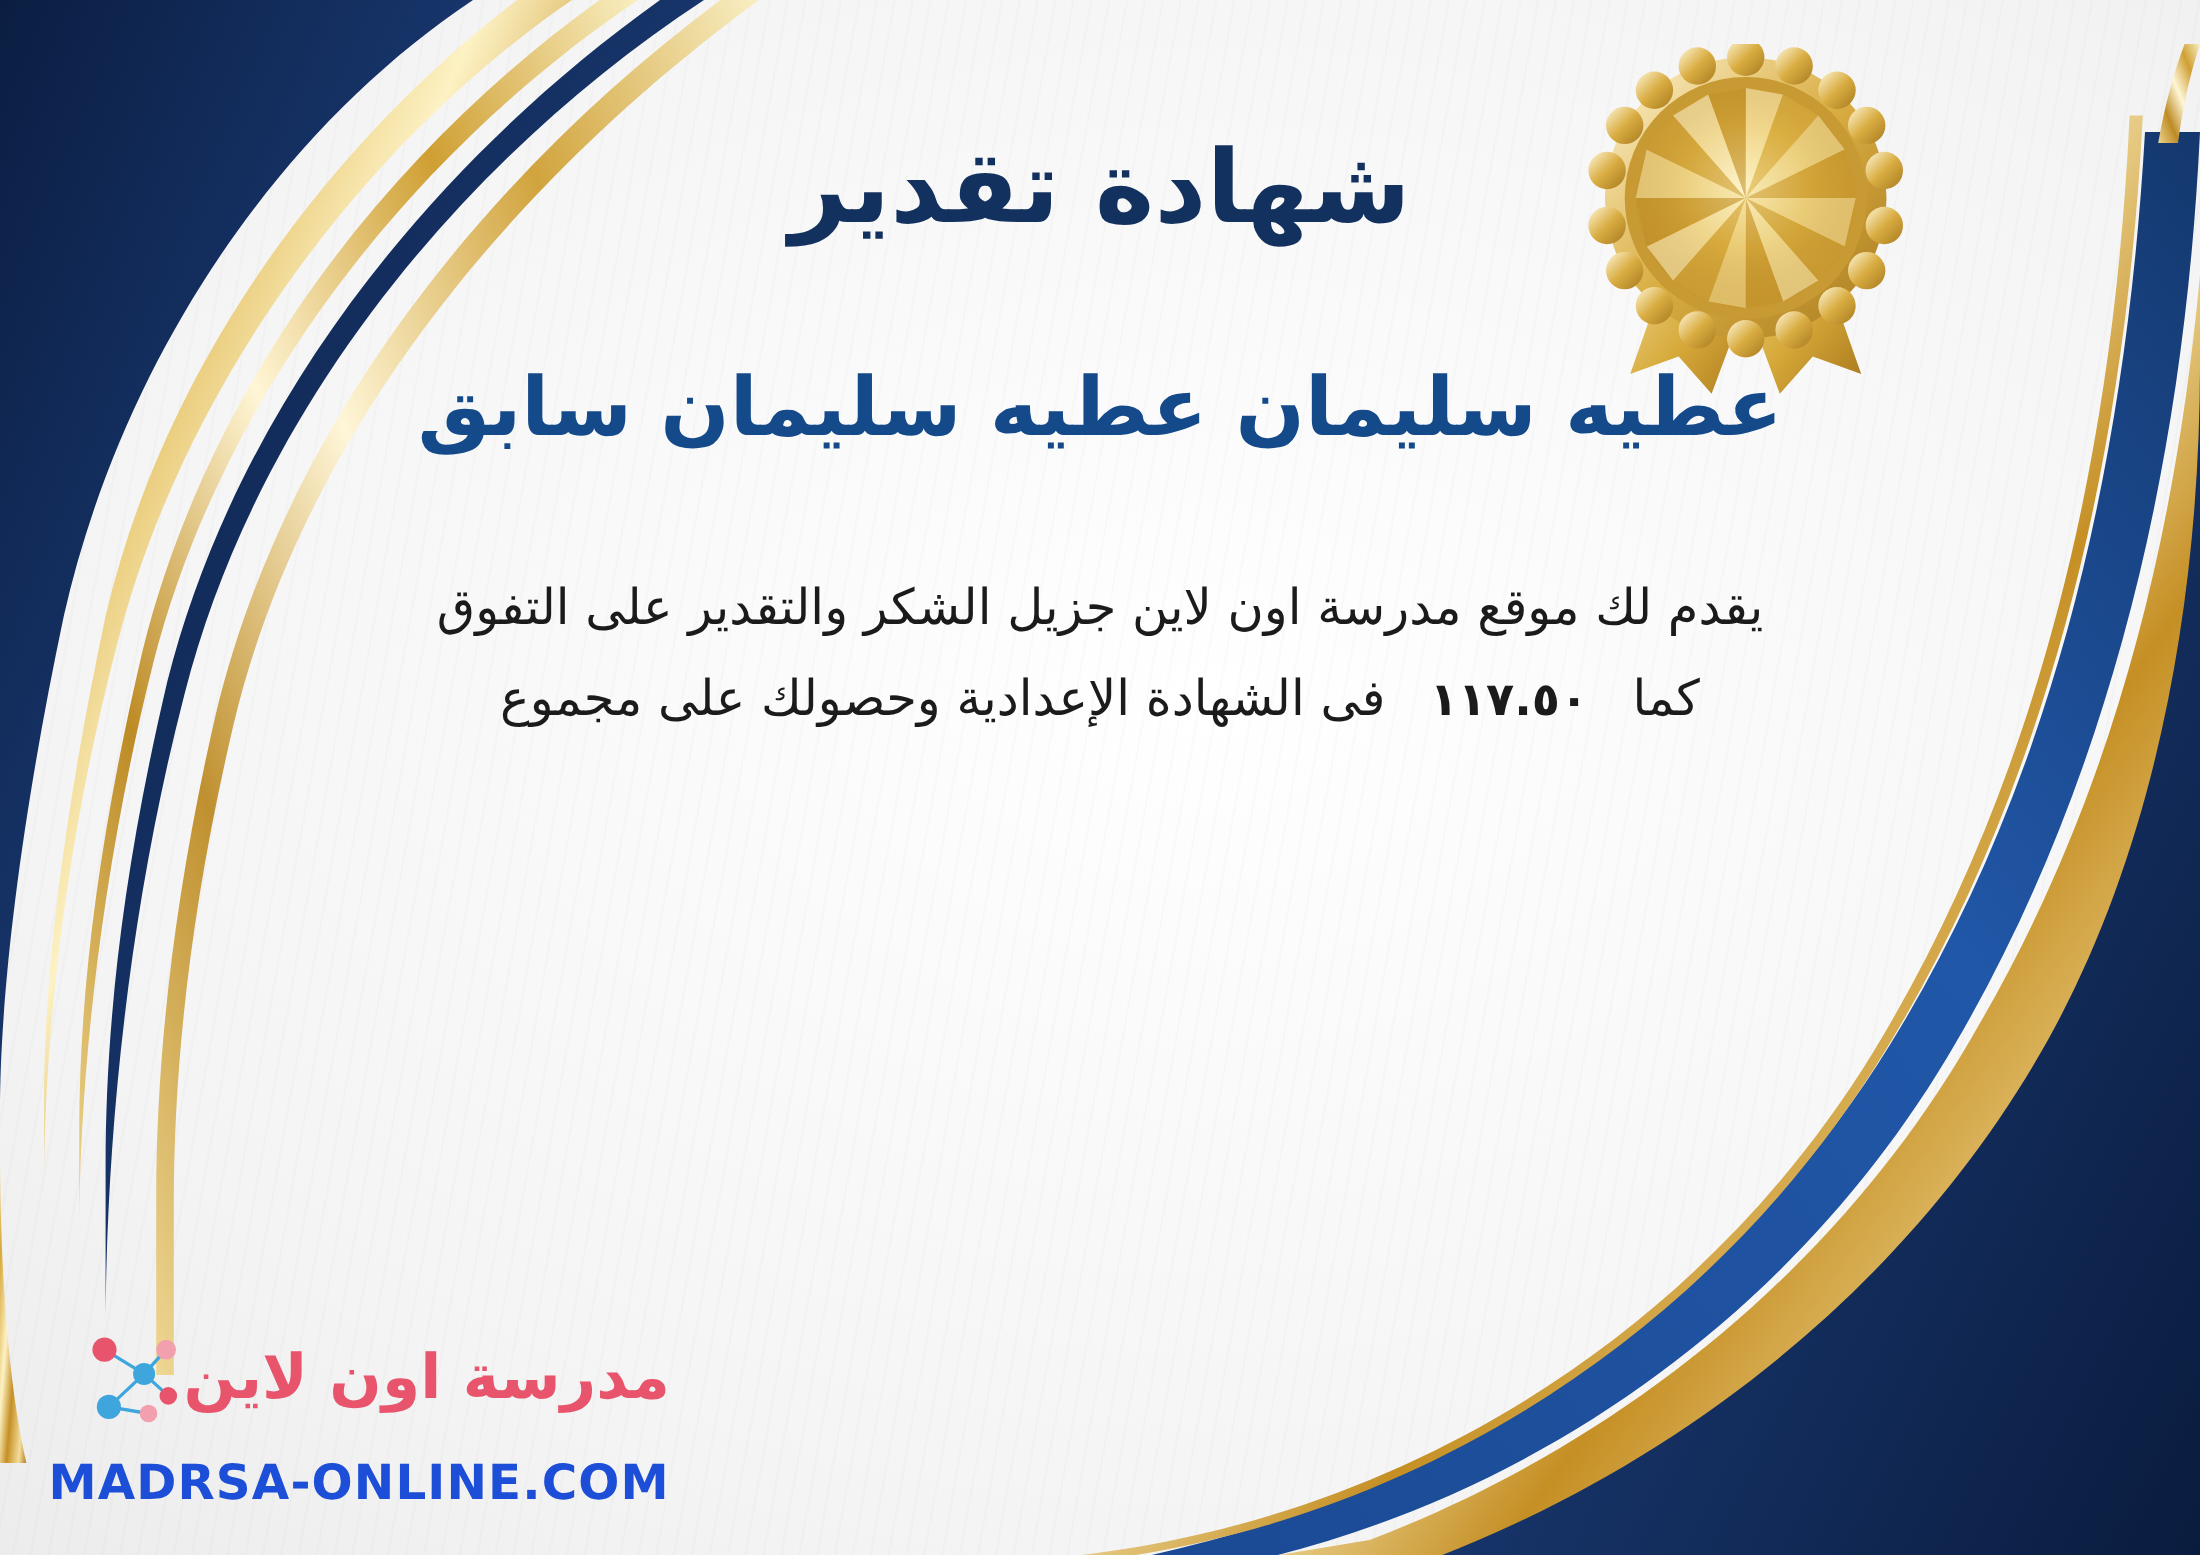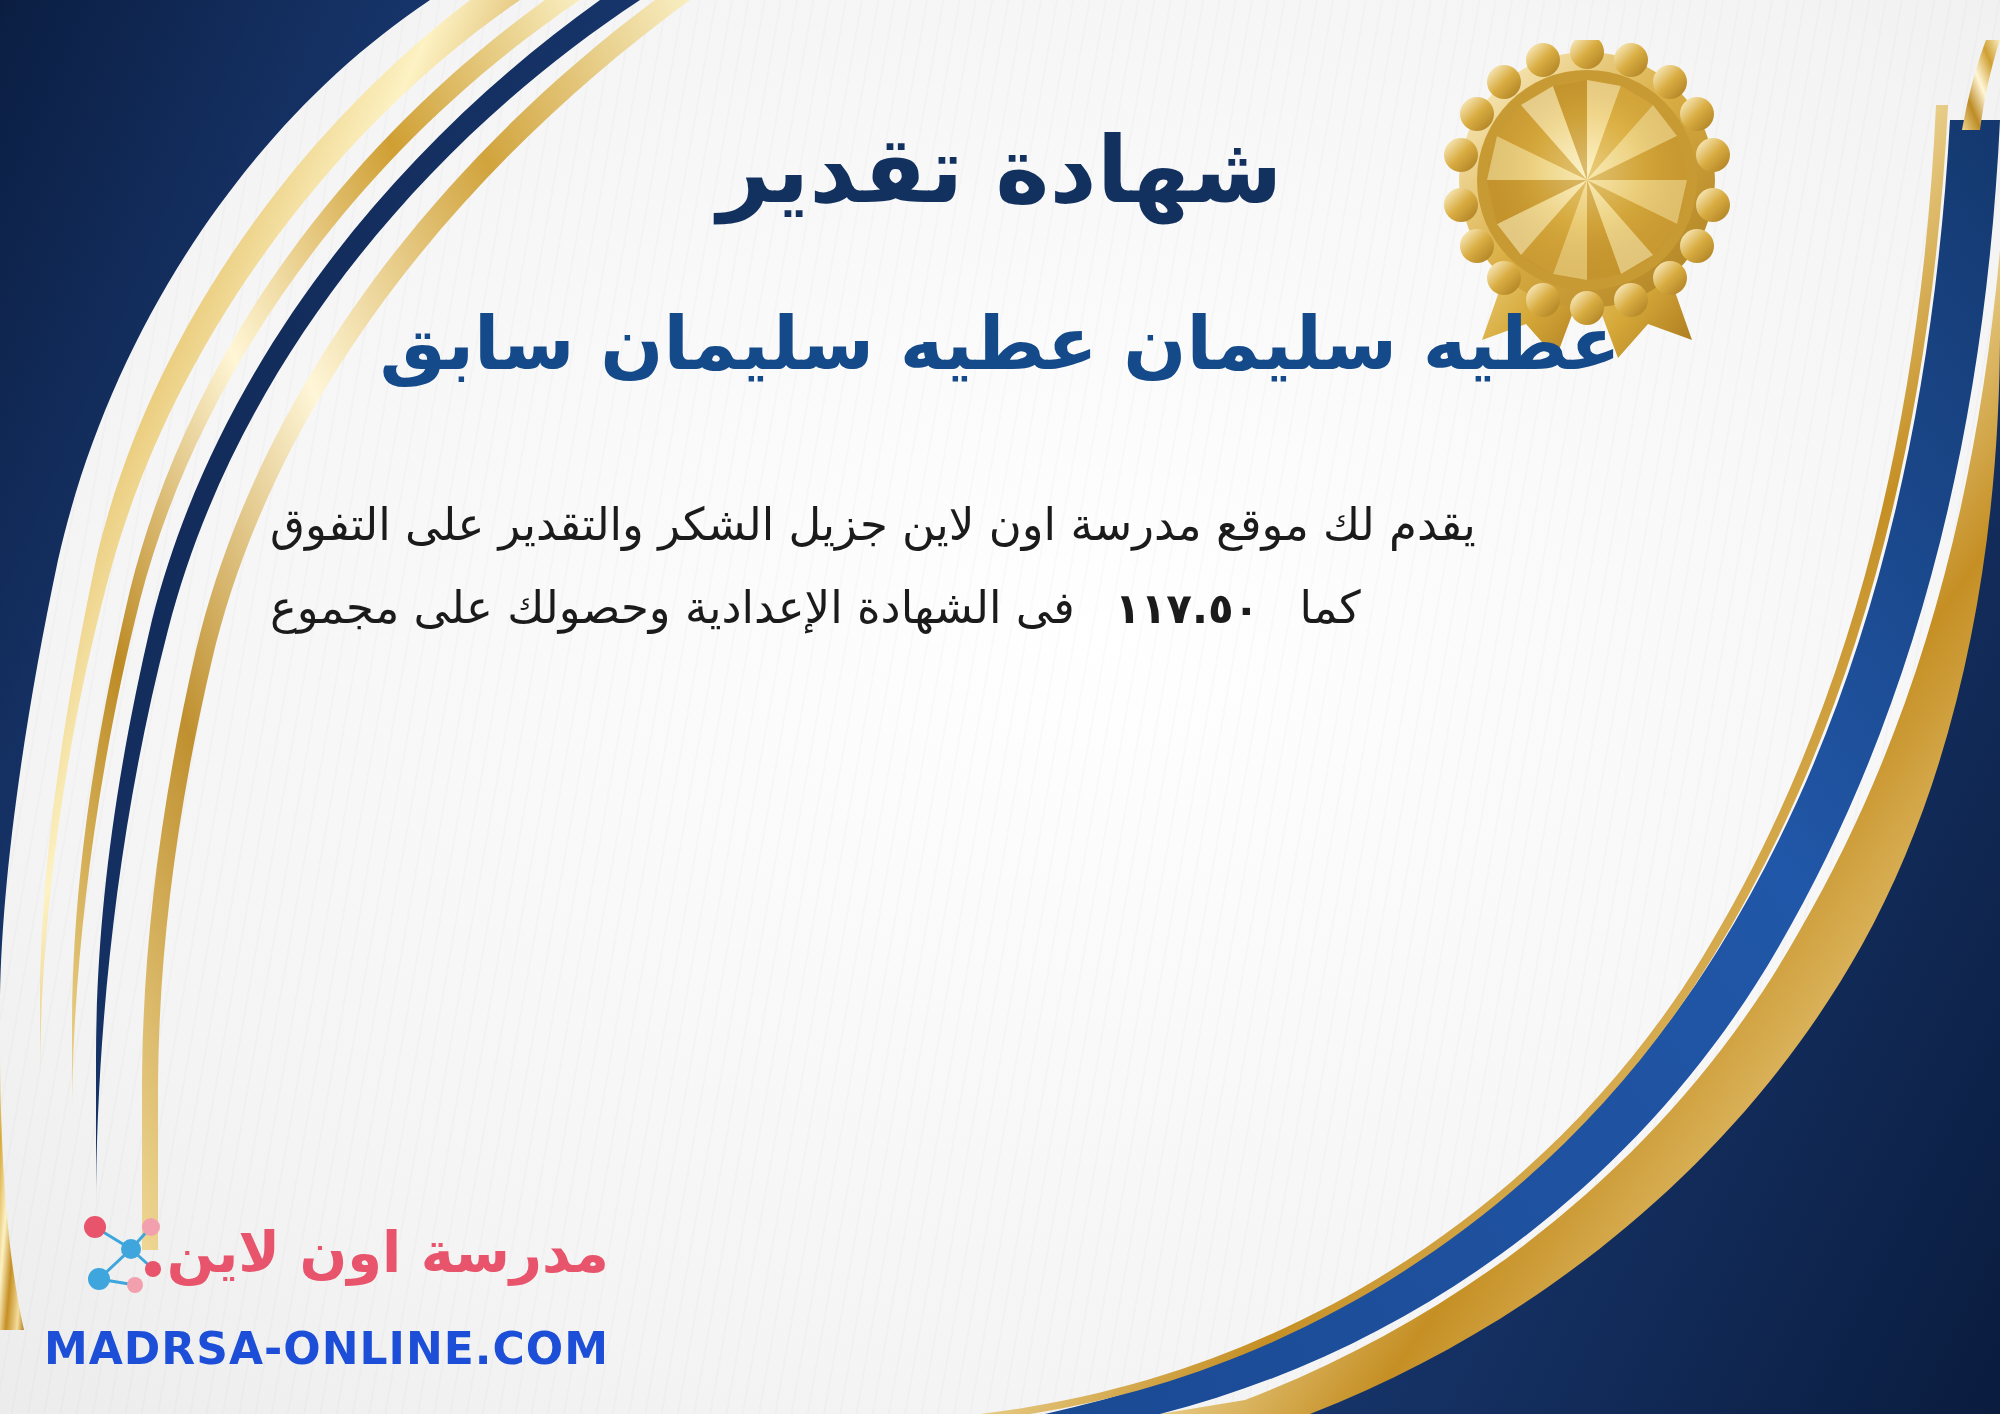--- a/index.html
+++ b/index.html
@@ -61,34 +61,34 @@
     font-size: 92px;
     font-weight: 700;
     color: #13315e;
     letter-spacing: 0px;
     text-align: center;
     line-height: 1.1;
     direction: rtl;
   }
 
   .recipient {
-    margin-top: 78px;
+    margin-top: 105px;
     font-size: 74px;
     font-weight: 700;
     color: #154a8a;
     text-align: center;
     direction: rtl;
     line-height: 1.2;
     max-width: 1500px;
   }
 
   .body-block {
     margin-top: 95px;
     width: 1460px;
-    text-align: left;
+    text-align: center;
     direction: rtl;
     color: #1b1b1b;
     font-size: 45px;
     line-height: 1.85;
     font-weight: 500;
   }
   .body-line {
     display: block;
     white-space: nowrap;
   }

